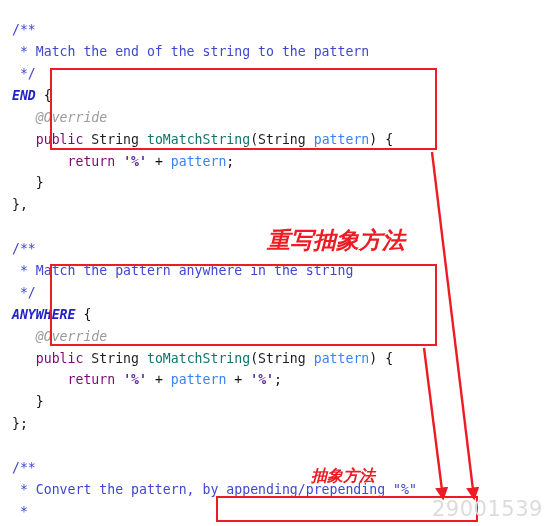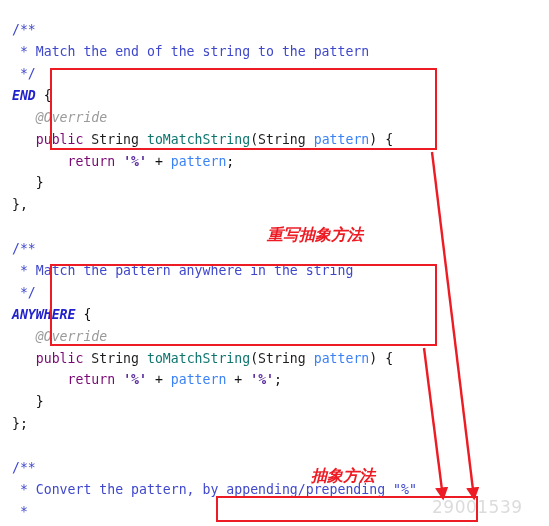--- a/index.html
+++ b/index.html
@@ -73,21 +73,21 @@
     font-weight: bold;
     font-style: italic;
     white-space: nowrap;
   }
   .watermark {
     position: absolute;
     color: #dcdcdc;
     font-family: "DejaVu Sans", "Liberation Sans", sans-serif;
     white-space: nowrap;
   }
-  .wm-num { font-size: 17px; letter-spacing: 0.5px; }
+  .wm-num { font-size: 21px; letter-spacing: 0.5px; }
   .wm-url { font-size: 13px; }
 </style>
 </head>
 <body>
 
 <div id="screen">
 
   <pre id="code"><span class="ln"> <span class="cmt">/**</span></span><span class="ln"> <span class="cmt"> * Match the end of the string to the pattern</span></span><span class="ln"> <span class="cmt"> */</span></span><span class="ln"> <span class="cst">END</span><span class="pun"> {</span></span><span class="ln">    <span class="anno">@Override</span></span><span class="ln">    <span class="kw">public</span><span class="typ"> String </span><span class="mth">toMatchString</span><span class="pun">(</span><span class="typ">String </span><span class="var">pattern</span><span class="pun">) {</span></span><span class="ln">        <span class="kw">return</span><span class="pun"> </span><span class="str">'%'</span><span class="pun"> + </span><span class="var">pattern</span><span class="pun">;</span></span><span class="ln">    <span class="pun">}</span></span><span class="ln"> <span class="pun">},</span></span><span class="ln"><span class="pun"></span></span><span class="ln"> <span class="cmt">/**</span></span><span class="ln"> <span class="cmt"> * Match the pattern anywhere in the string</span></span><span class="ln"> <span class="cmt"> */</span></span><span class="ln"> <span class="cst">ANYWHERE</span><span class="pun"> {</span></span><span class="ln">    <span class="anno">@Override</span></span><span class="ln">    <span class="kw">public</span><span class="typ"> String </span><span class="mth">toMatchString</span><span class="pun">(</span><span class="typ">String </span><span class="var">pattern</span><span class="pun">) {</span></span><span class="ln">        <span class="kw">return</span><span class="pun"> </span><span class="str">'%'</span><span class="pun"> + </span><span class="var">pattern</span><span class="pun"> + </span><span class="str">'%'</span><span class="pun">;</span></span><span class="ln">    <span class="pun">}</span></span><span class="ln"> <span class="pun">};</span></span><span class="ln"><span class="pun"></span></span><span class="ln"> <span class="cmt">/**</span></span><span class="ln"> <span class="cmt"> * Convert the pattern, by appending/prepending "%"</span></span><span class="ln"> <span class="cmt"> *</span></span><span class="ln"> <span class="cmt"> * </span><span class="cmt-tag">@param</span><span class="cmt"> pattern The pattern for convert according to the mode</span></span></pre>
 
   <div id="overlay">
@@ -103,20 +103,20 @@
           <line x1="424" y1="348" x2="443" y2="498" stroke="#ED1C24" stroke-width="2.4" marker-end="url(#ah)"></line>
         </g>
     </svg>
 
     <div id="box-layer">
         <div class="red-box" style="left: 50px; top: 68px; width: 387px; height: 82px;"></div>
         <div class="red-box" style="left: 50px; top: 264px; width: 387px; height: 82px;"></div>
         <div class="red-box" style="left: 216px; top: 496px; width: 262px; height: 26px;"></div>
       </div>
     <div id="note-layer">
-        <div class="cjk-note" style="left: 267px; top: 225px; font-size: 16px;">重写抽象方法</div>
+        <div class="cjk-note" style="left: 267px; top: 225px; font-size: 23px;">重写抽象方法</div>
         <div class="cjk-note" style="left: 311px; top: 466px; font-size: 16px;">抽象方法</div>
       </div>
 
     <div class="watermark wm-num" style="left:432px; top:497px;">29001539</div>
   </div>
 
 </div>
 
 </body></html>

